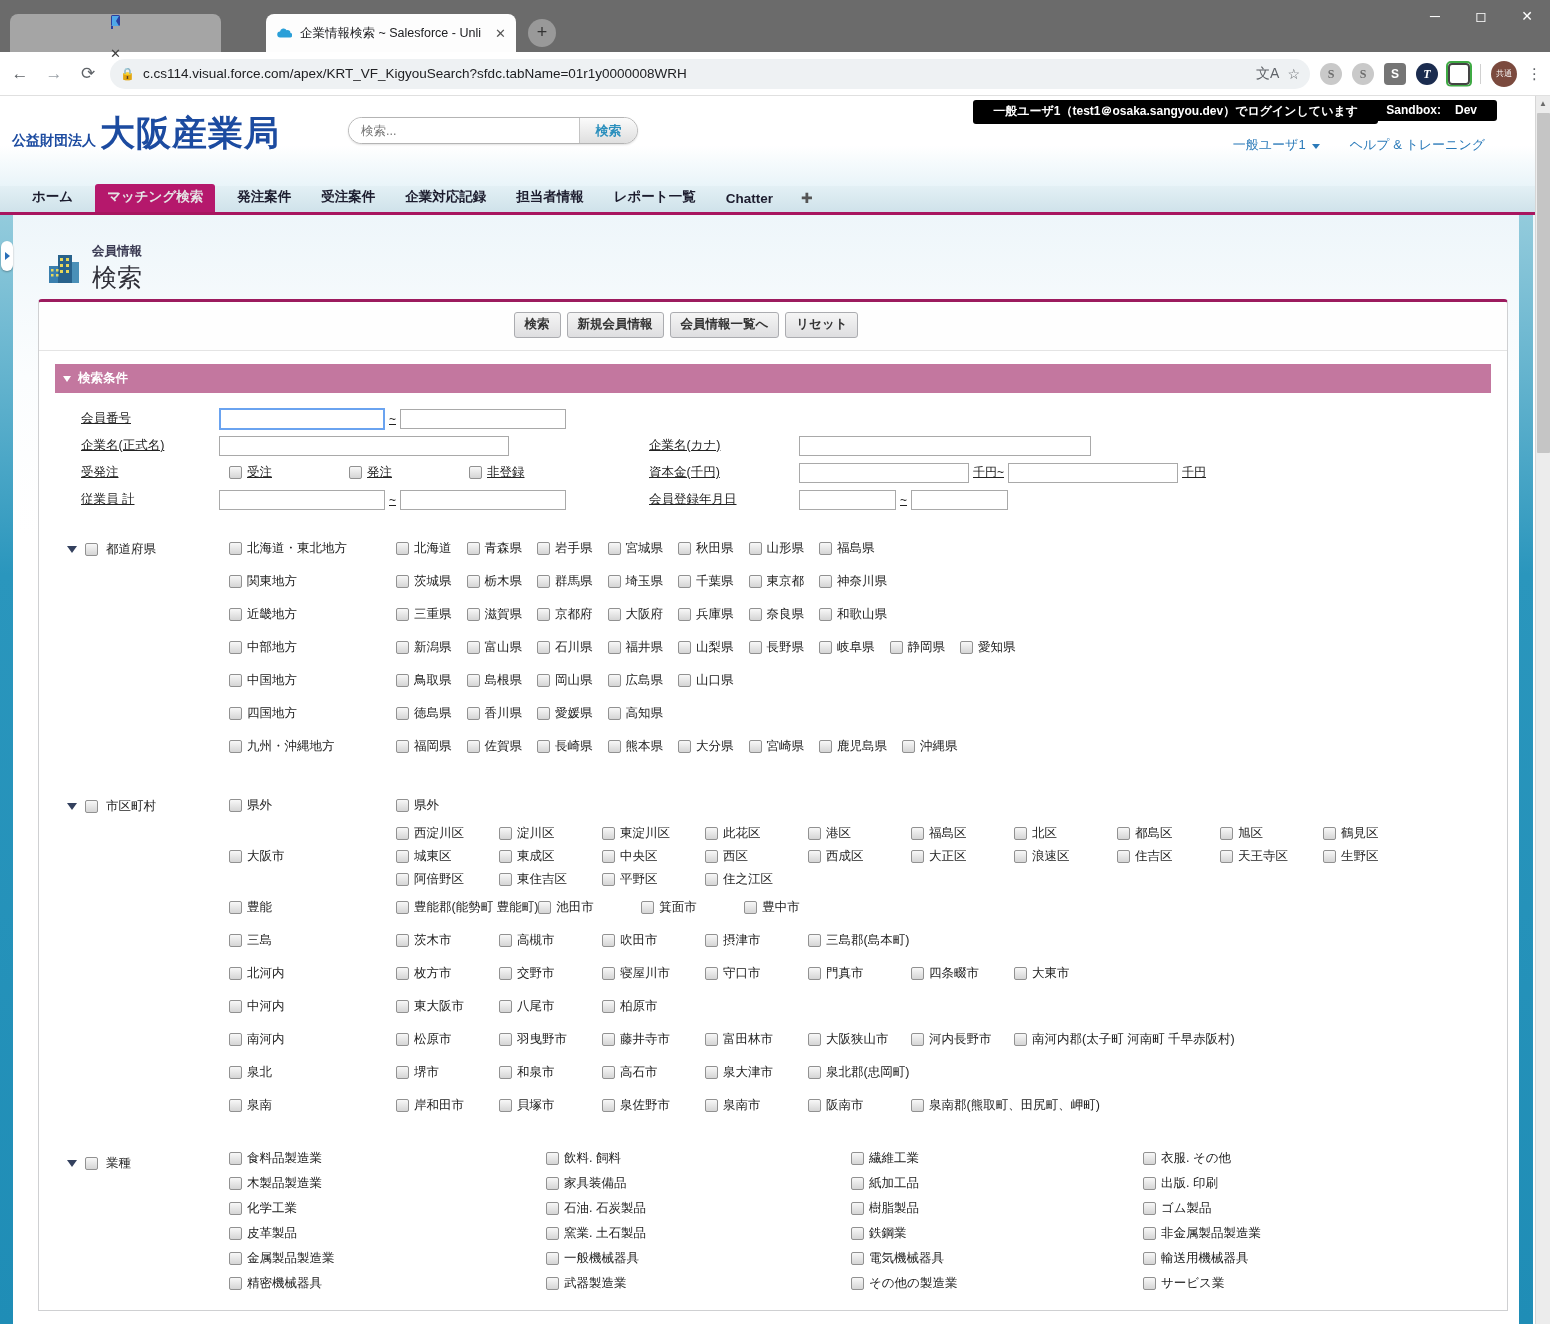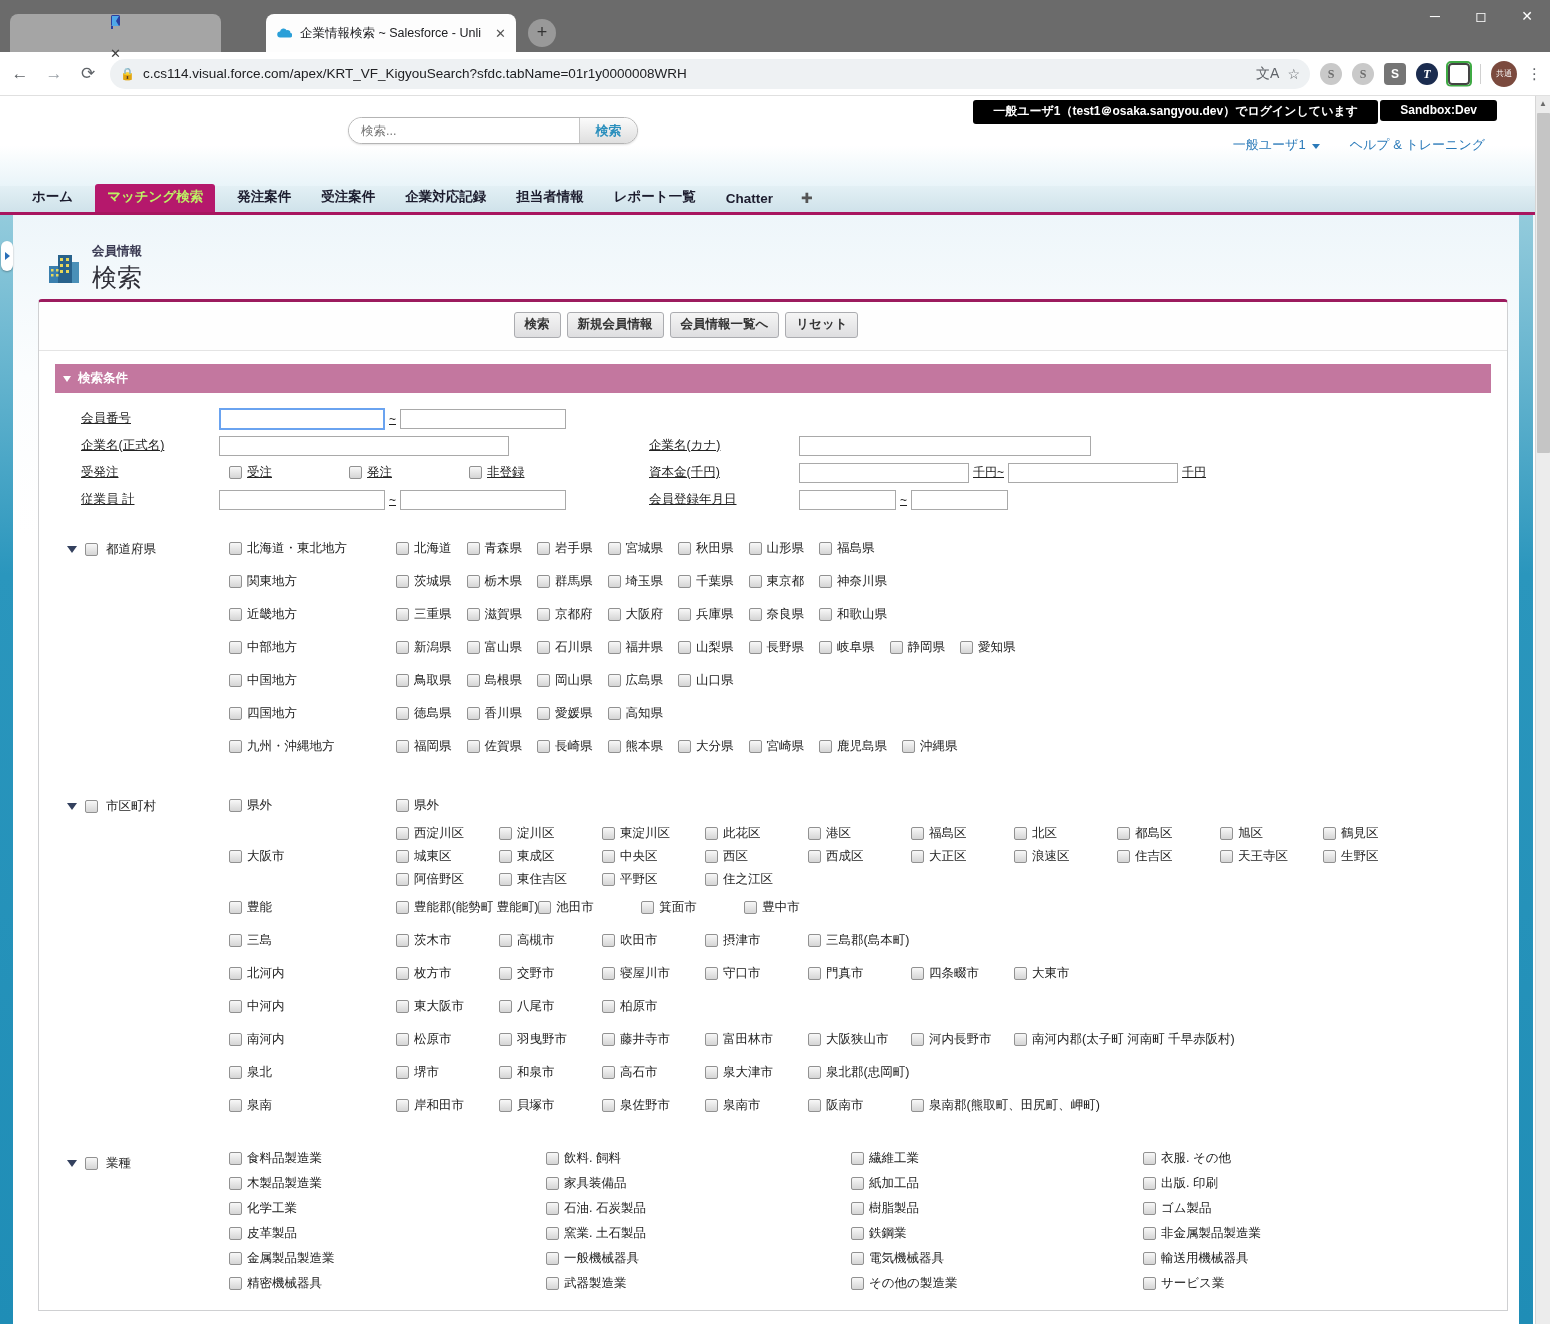--- a/index.html
+++ b/index.html
@@ -34,34 +34,34 @@
   .divider { width:1px; height:20px; background:#d0d0d0; }
   .avatar { width:26px; height:26px; border-radius:50%; background:#7b4a3e; color:#fff; font-size:8px; text-align:center; line-height:26px; flex:none; }
   .kebab { color:#5f6368; font-size:15px; letter-spacing:0; }
 
   
   .viewport { position:relative; width:1535px; height:1228px; }
   .sf-header { position:relative; height:90px; background:linear-gradient(#ffffff 55%, #e9f4f9); }
   .badge { position:absolute; top:4px; background:#000; color:#fff; font-weight:bold; font-size:12px; padding:3px 20px 4px; border-radius:3px; white-space:nowrap; }
   .badge.login { right:157px; }
   .badge.sandbox { right:38px; }
-  .badge.sandbox b { }
+  .badge.sandbox b { margin-left:14px; }
   .logo-row { position:absolute; left:12px; top:14px; display:flex; align-items:baseline; gap:4px; color:var(--logo-blue,#1c4ba0); }
   .org-prefix { font-size:14px; font-weight:bold; }
   .org-name { font-size:35px; font-weight:bold; letter-spacing:1px; }
   .gsearch { position:absolute; left:348px; top:21px; width:290px; height:27px; border:1px solid #b4b4b4; border-radius:14px; background:#fff; display:flex; overflow:hidden; box-shadow:0 1px 2px rgba(0,0,0,.12); }
   .gsearch input { flex:1; border:none; outline:none; padding:0 12px; font-size:12.5px; color:#333; background:#fff; }
   .gsearch .gbtn { width:58px; background:linear-gradient(#fbfbfb,#dfdfdf); border-left:1px solid #c4c4c4; color:#2a8fbd; font-weight:bold; font-size:13px; text-align:center; line-height:25px; }
   .hdr-links { position:absolute; top:40px; right:50px; display:flex; gap:30px; align-items:center; font-size:13px; color:var(--link-blue,#2a7ab9); }
   .caret { display:inline-block; width:0; height:0; border-left:4px solid transparent; border-right:4px solid transparent; border-top:5px solid #2a7ab9; margin-left:6px; }
 
   .sf-nav { position:relative; height:29px; background:linear-gradient(#e3f0f5,#cfe2ea); border-bottom:3px solid var(--accent-magenta,#a8155f); display:flex; align-items:flex-end; padding-left:24px; }
   .nav-tabs { display:flex; align-items:flex-end; height:26px; }
   .nav-tab { font-size:13.5px; font-weight:bold; color:#1c1c2e; padding:4px 8px 6px; margin-right:14px; white-space:nowrap; }
-  .nav-tab.active { background:var(--active-tab,#b5186c); color:#bef264; border-radius:3px 3px 0 0; padding:4px 12px 6px;font-family:Liberation Mono, monospace; }
+  .nav-tab.active { background:var(--active-tab,#b5186c); color:#e5e5e5; border-radius:3px 3px 0 0; padding:4px 12px 6px;font-family:Liberation Mono, monospace; }
   .nav-plus { font-size:14px; color:#555; padding:4px 6px 6px; font-weight:bold; }
 
   .sf-body { position:relative; height:1109px; background:linear-gradient(#eef6fa, #fbfdfe 160px, #ffffff 320px); overflow:hidden; }
   .edge { position:absolute; top:0; bottom:0; width:13px; background:linear-gradient(#93cbdc, #2a96bd 360px, #1f8db6); }
   .edge.left { left:0; }
   .edge.right { right:2px; width:14px; }
   .expander { position:absolute; left:1px; top:26px; width:12px; height:30px; background:#fff; border-radius:6px; box-shadow:0 1px 2px rgba(0,0,0,.3); display:flex; align-items:center; justify-content:center; }
   .expander::after { content:''; width:0; height:0; border-top:4px solid transparent; border-bottom:4px solid transparent; border-left:5px solid #2a6fb8; }
 
   .title-block { display:flex; align-items:center; gap:10px; padding:22px 0 0 46px; height:84px; }
@@ -152,20 +152,24 @@
     <span class="divider"></span>
     <span class="avatar">共通</span>
     <span class="kebab">⋮</span>
   </div>
 
   <div class="viewport">
 
     <div class="sf-header">
       <span class="badge login">一般ユーザ1（test1＠osaka.sangyou.dev）でログインしています</span>
       <span class="badge sandbox"><span>Sandbox:</span><b>Dev</b></span>
+      <div class="logo-row">
+        <span class="org-prefix">公益財団法人</span>
+        <span class="org-name">大阪産業局</span>
+      </div>
       <div class="gsearch">
         <input placeholder="検索..." style="">
         <span class="gbtn">検索</span>
       </div>
       <div class="hdr-links">
         <span><span>一般ユーザ1</span><span class="caret"></span></span>
         <span>ヘルプ &amp; トレーニング</span>
       </div>
     </div>
 

